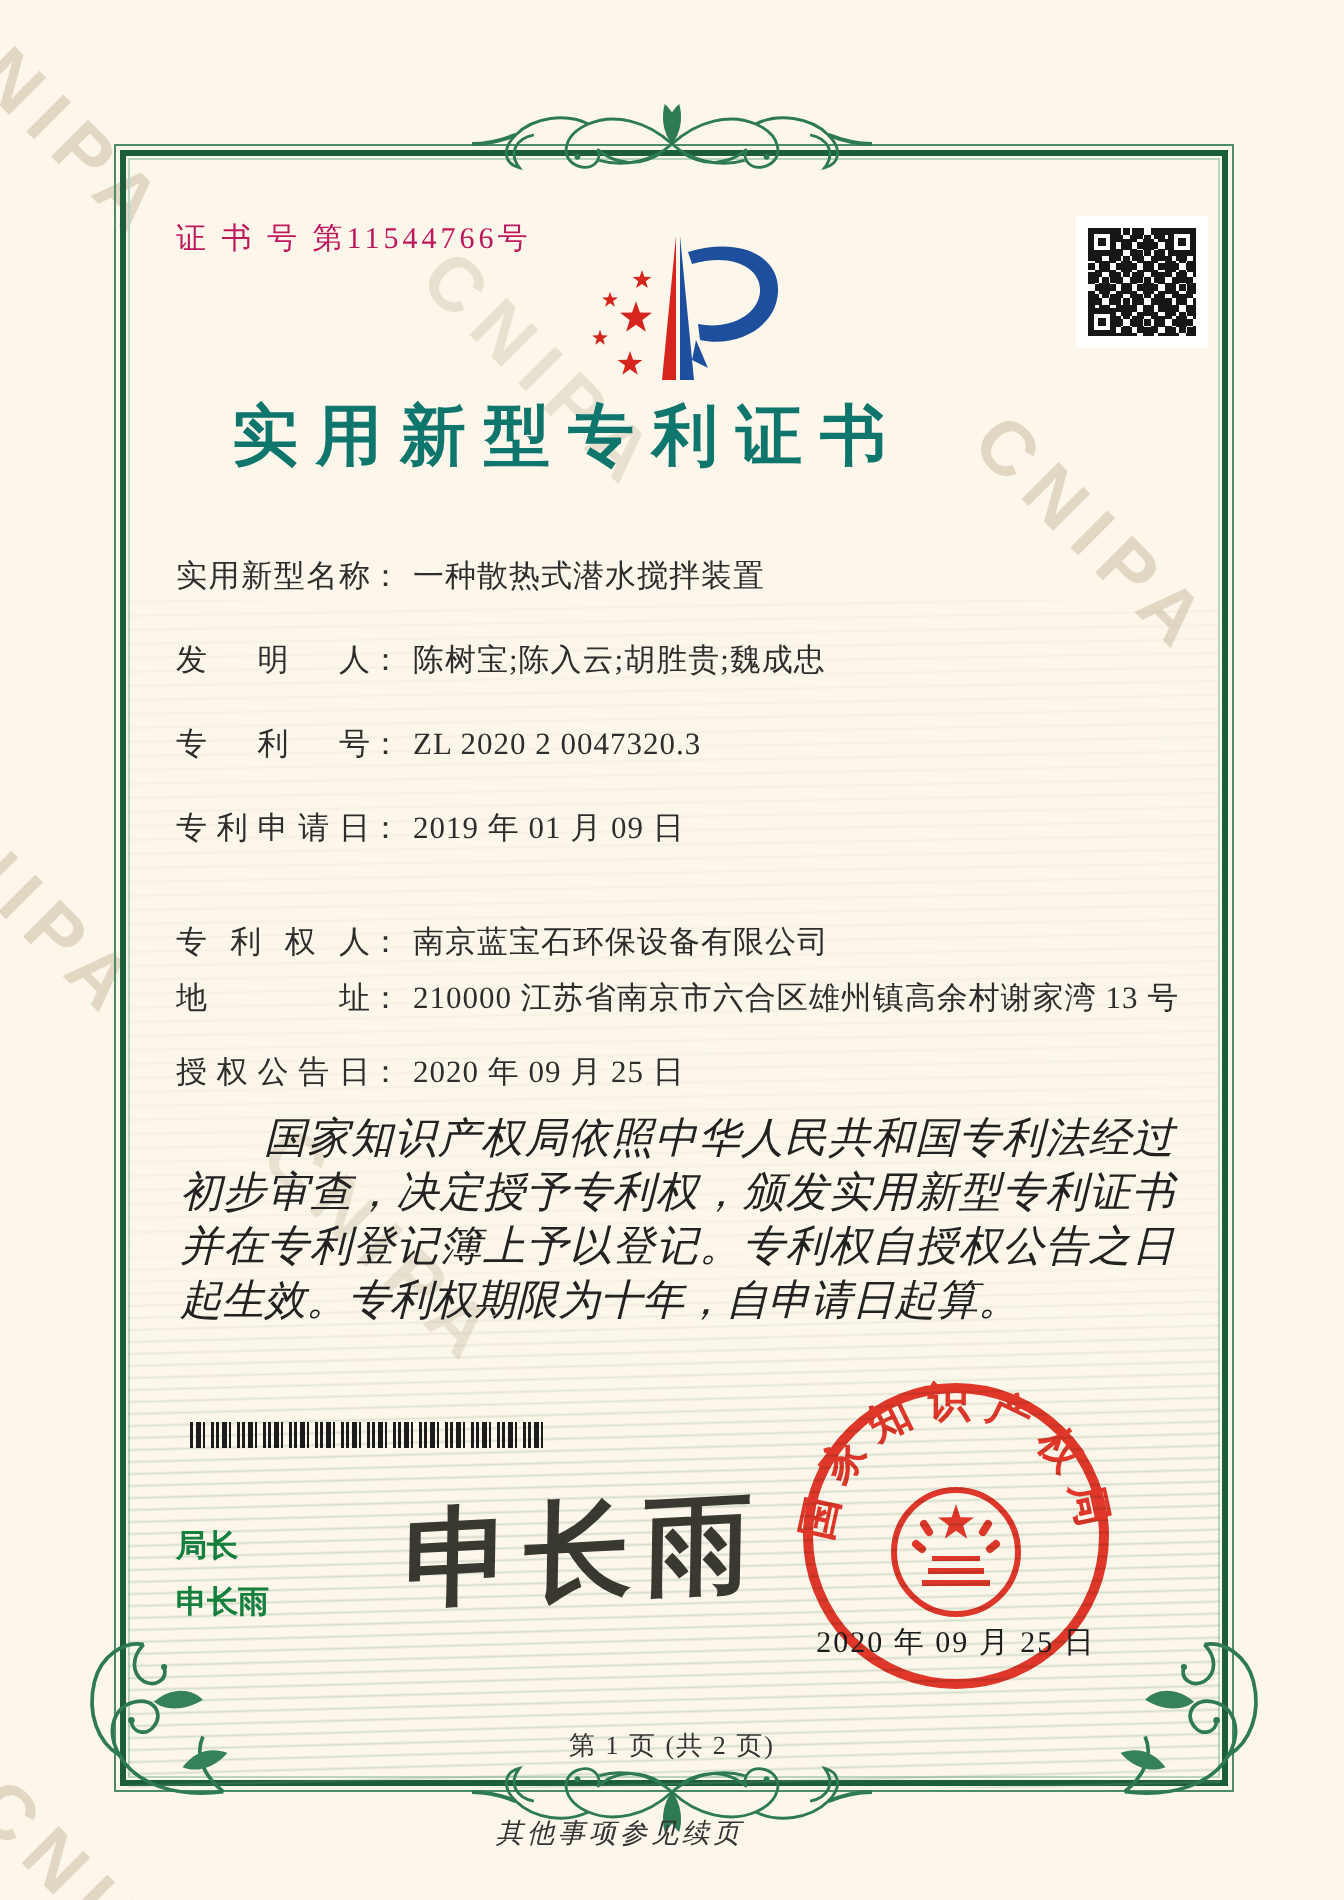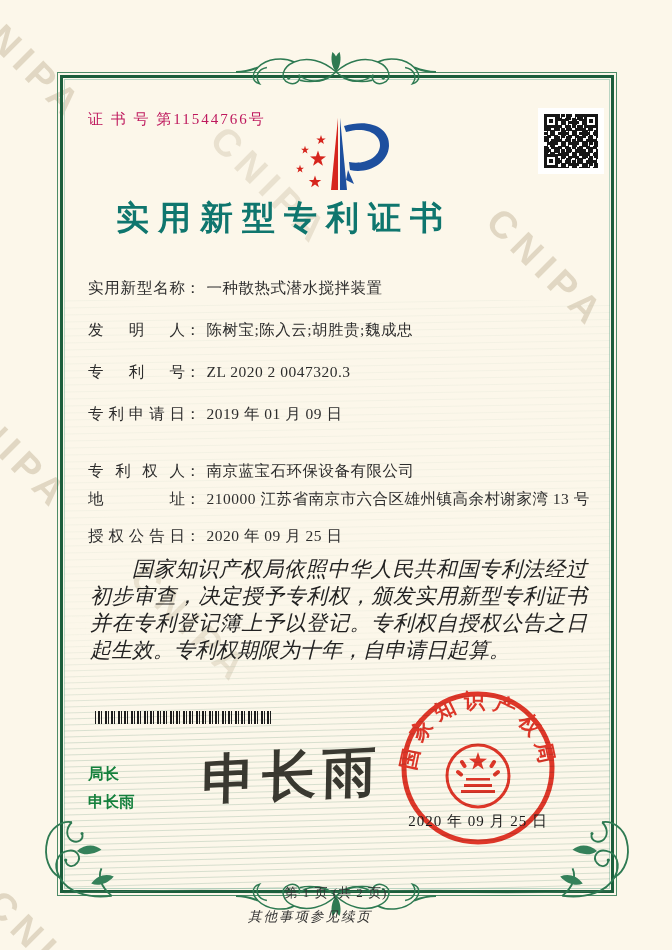--- a/index.html
+++ b/index.html
@@ -138,21 +138,21 @@
     transform:rotate(-3deg) skewX(-4deg);
     letter-spacing:6px; opacity:.9;
   }
   .seal { position:absolute; left:398px; top:688px; z-index:5; mix-blend-mode:multiply; }
   .seal-date {
     position:absolute; left:394px; top:812px; width:168px; z-index:6;
     text-align:center; font-size:15px; color:#1c1c1c; letter-spacing:1px;
   }
   .page-num {
     position:absolute; left:0; top:864px; width:672px; z-index:4;
-    text-align:center; font-size:13px; color:#333; letter-spacing:1px;margin-top:20px;
+    text-align:center; font-size:13px; color:#333; letter-spacing:1px;
   }
   .cont-note {
     position:absolute; left:0; top:908px; width:620px; z-index:4;
     text-align:center; font-size:13.5px; color:#333; letter-spacing:2px;
     font-style:italic;
   }
 </style>
 </head>
 <body>
 

